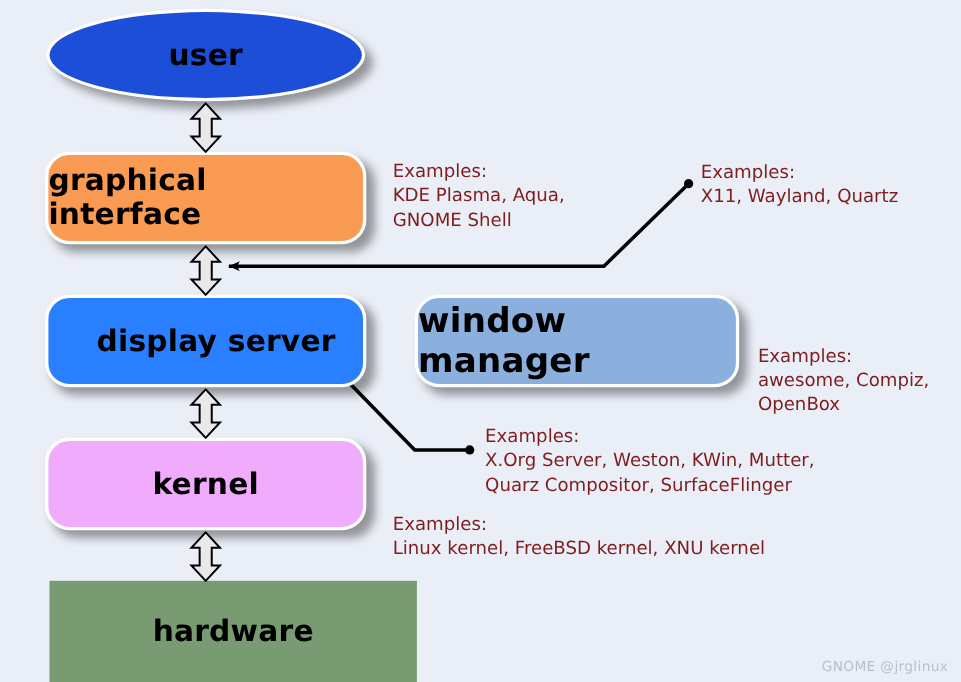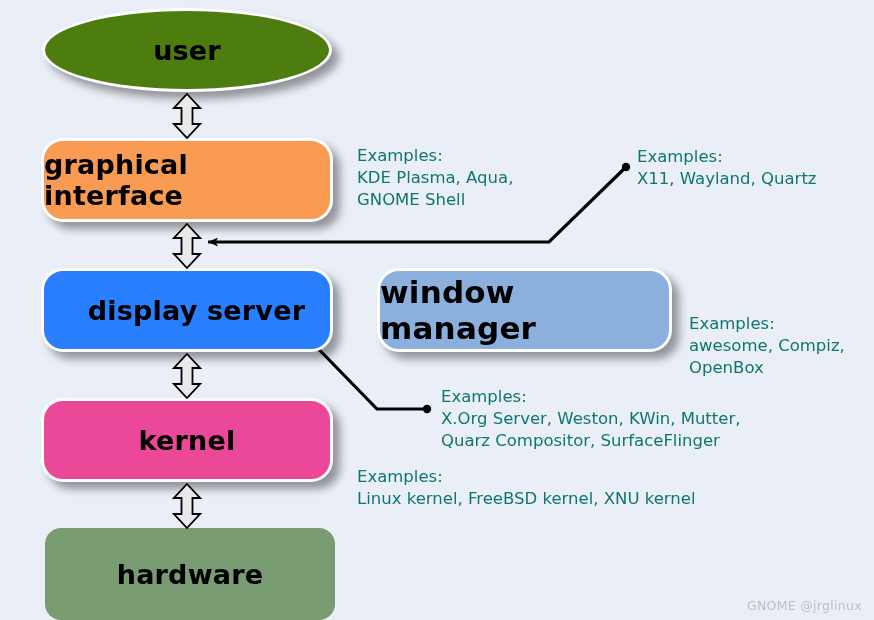--- a/index.html
+++ b/index.html
@@ -44,37 +44,37 @@
     border-radius: 0;
     border: none;
     box-shadow: none;
   }
 
   #node-user      { left: 42px;  top: 8px;   width: 290px; height: 84px;  font-size: 27px; }
   #node-gui       { left: 41px;  top: 138px; width: 292px; height: 84px;  font-size: 27px; justify-content: flex-end; }
   #node-display   { left: 41px;  top: 268px; width: 292px; height: 84px;  font-size: 27px; padding-left: 19px; }
   #node-wm        { left: 377px; top: 268px; width: 295px; height: 84px;  font-size: 31px; }
   #node-kernel    { left: 41px;  top: 398px; width: 292px; height: 84px;  font-size: 27px; }
-  #node-hardware  { left: 45px;  top: 528px; width: 290px; height: 92px;  font-size: 27px; border-radius: 16px; }
+  #node-hardware  { left: 45px;  top: 528px; width: 334px; height: 92px;  font-size: 27px; }
 
   
   .dbl-arrow {
     position: absolute;
     width: 30px;
     height: 46px;
   }
   #arrow-user-gui      { left: 172px; top: 93px;  }
   #arrow-gui-display   { left: 172px; top: 223px; }
   #arrow-display-kernel{ left: 172px; top: 353px; }
   #arrow-kernel-hw     { left: 172px; top: 483px; }
 
   
   .callout {
     position: absolute;
-    color: #0f766e;
+    color: #7f1d1d;
     font-size: 16.5px;
     line-height: 1.33;
     white-space: pre;
   }
   #examples-gui     { left: 357px; top: 145px; }
   #examples-ds-x11  { left: 637px; top: 146px; }
   #examples-wm      { left: 689px; top: 313px; }
   #examples-ds      { left: 441px; top: 386px; }
   #examples-kernel  { left: 357px; top: 466px; }
 
@@ -114,37 +114,37 @@
       <circle cx="626" cy="167" r="4.2" fill="#000000"></circle>
       <path d="M 626 167 L 549 242 L 208 242" fill="none" stroke="#000000" stroke-width="3.2" stroke-linejoin="miter" stroke-linecap="butt" marker-end="url(#arrowhead)"></path>
     </g>
 
     <g>
       <circle cx="427" cy="409" r="4.2" fill="#000000"></circle>
       <path d="M 427 409 L 377 409 L 299 329" fill="none" stroke="#000000" stroke-width="3.2" stroke-linejoin="miter" stroke-linecap="butt" marker-end="url(#arrowhead)"></path>
     </g>
   </svg>
 
-  <div class="node node-ellipse" id="node-user" style="background:#4d7c0f;text-align:right;">
+  <div class="node node-ellipse" id="node-user" style="background:#1d4ed8;text-align:right;">
     <span>user</span>
   </div>
 
   <div class="node node-rounded" id="node-gui" style="background:#f99b53;">
     <span>graphical interface</span>
   </div>
 
   <div class="node node-rounded" id="node-display" style="background:#2a7fff;">
     <span>display server</span>
   </div>
 
   <div class="node node-rounded" id="node-wm" style="background:#8cb0de;">
     <span>window manager</span>
   </div>
 
-  <div class="node node-rounded" id="node-kernel" style="background:#ec4899;">
+  <div class="node node-rounded" id="node-kernel" style="background:#f0abfc;">
     <span>kernel</span>
   </div>
 
   <div class="node node-square" id="node-hardware" style="background:#789b72;">
     <span>hardware</span>
   </div>
 
   <svg class="dbl-arrow" id="arrow-user-gui" viewBox="0 0 30 46" xmlns="http://www.w3.org/2000/svg">
     <path d="M 15 1 L 28 15 L 20.5 15 L 20.5 31 L 28 31 L 15 45 L 2 31 L 9.5 31 L 9.5 15 L 2 15 Z" fill="#e9e9e9" stroke="#000000" stroke-width="1.8" stroke-linejoin="miter"></path>
   </svg>

